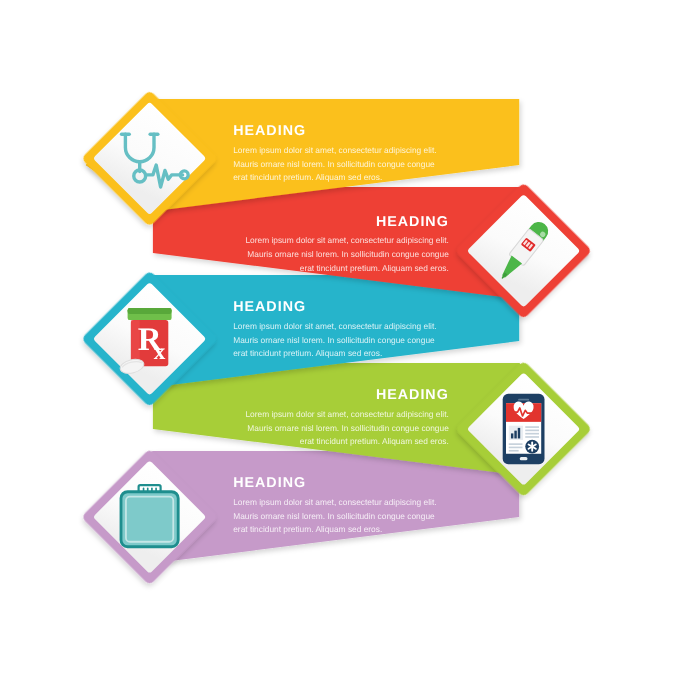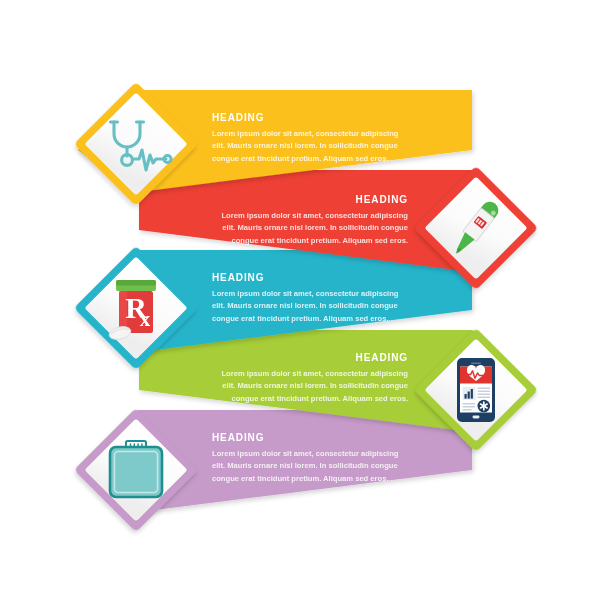--- a/index.html
+++ b/index.html
@@ -28,32 +28,32 @@
   }
   .text-block {
     position: absolute;
     width: 196px;
   }
   .text-block.align-left  { text-align: left; }
   .text-block.align-right { text-align: right; }
 
   .heading {
     color: #ffffff;
-    font-size: 10px;
+    font-size: 13px;
     font-weight: bold;
     letter-spacing: 0.9px;
     margin: 0 0 5px 0;
     line-height: 1.1;
   }
   .body-copy {
     color: rgba(255,255,255,0.82);
     font-size: 7.6px;
     line-height: 1.62;
     margin: 0;
-    font-weight: bold;
+    font-weight: normal;
   }
   .icon-tile {
     position: absolute;
     width: 84px;
     height: 84px;
   }
   .icon-art {
     position: absolute;
     left: 0;
     top: 0;

